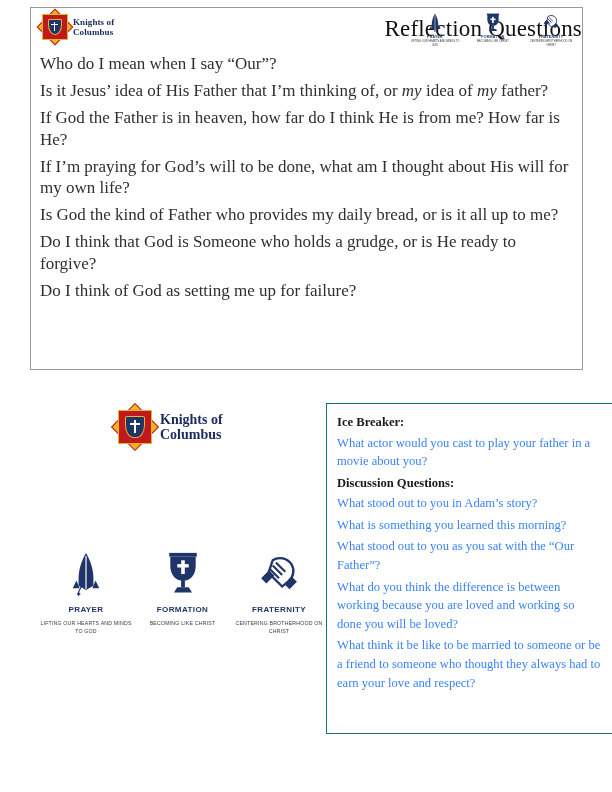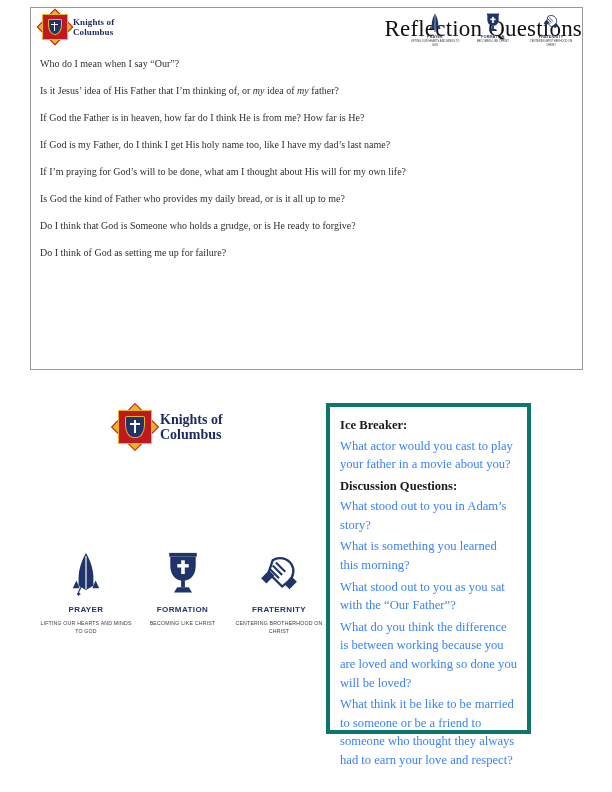--- a/index.html
+++ b/index.html
@@ -146,21 +146,21 @@
     margin-top: 1px;
   }
 
   #questions {
     position: absolute;
     left: 9px;
     right: 9px;
     top: 45px;
   }
   .question {
-    font-size: 10px;
+    font-size: 17px;
     line-height: 21.5px;
     color: #2f2f2f;
     margin: 0 0 5.5px 0;
   }
   .question em { }
 
   
   #branding-area {
     position: absolute;
     left: 30px;
@@ -217,23 +217,23 @@
     letter-spacing: .2px;
     color: #3a3a3a;
     margin-top: 5px;
   }
 
   
   #discussion-panel {
     position: absolute;
     left: 326px;
     top: 403px;
-    width: 205px;
+    width: 287px;
     height: 331px;
-    border: 4px solid #0f766e;
+    border: 1px solid #0f766e;
     box-sizing: border-box;
     background: #ffffff;
     padding: 9px 10px 0 10px;
   }
   .panel-heading {
     font-size: 12.6px;
     line-height: 19.5px;
     font-weight: bold;
     color: #1a1a1a;
     margin: 0 0 1px 0;
@@ -310,21 +310,20 @@
         <div class="mini-sub">CENTERING BROTHERHOOD ON CHRIST</div>
       </div>
 
     </div>
   </div>
 
   <div id="questions">
     <p class="question">Who do I mean when I say “Our”?</p>
     <p class="question">Is it Jesus’ idea of His Father that I’m thinking of, or <em>my</em> idea of <em>my</em> father?</p>
     <p class="question">If God the Father is in heaven, how far do I think He is from me? How far is He?</p>
-    <p class="question">If God is my Father, do I think I get His holy name too, like I have my dad’s last name?</p>
     <p class="question">If I’m praying for God’s will to be done, what am I thought about His will for my own life?</p>
     <p class="question">Is God the kind of Father who provides my daily bread, or is it all up to me?</p>
     <p class="question">Do I think that God is Someone who holds a grudge, or is He ready to forgive?</p>
     <p class="question">Do I think of God as setting me up for failure?</p>
   </div>
 
 </div>
 
 <div id="branding-area">
 

